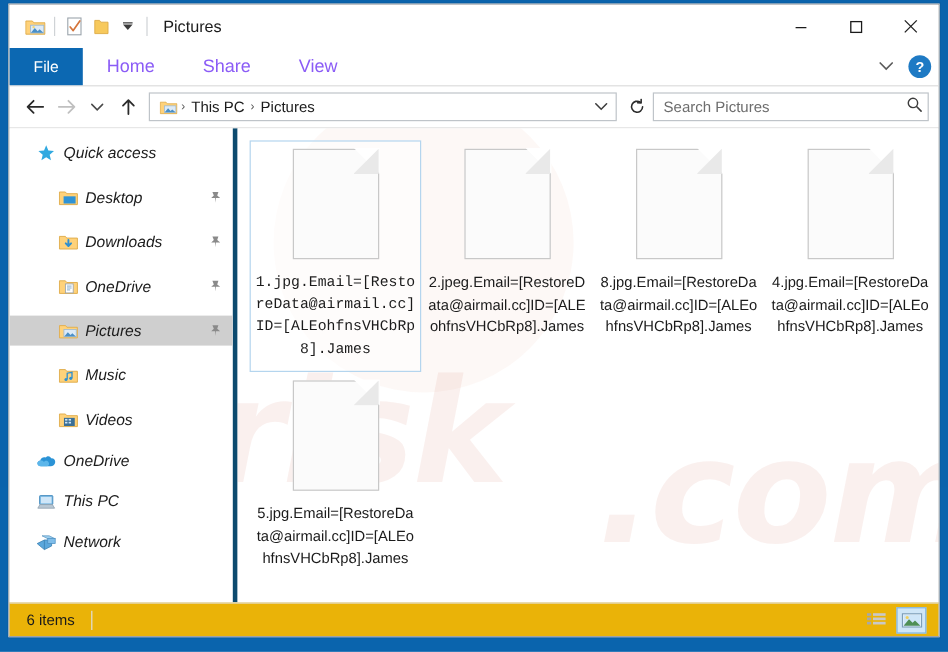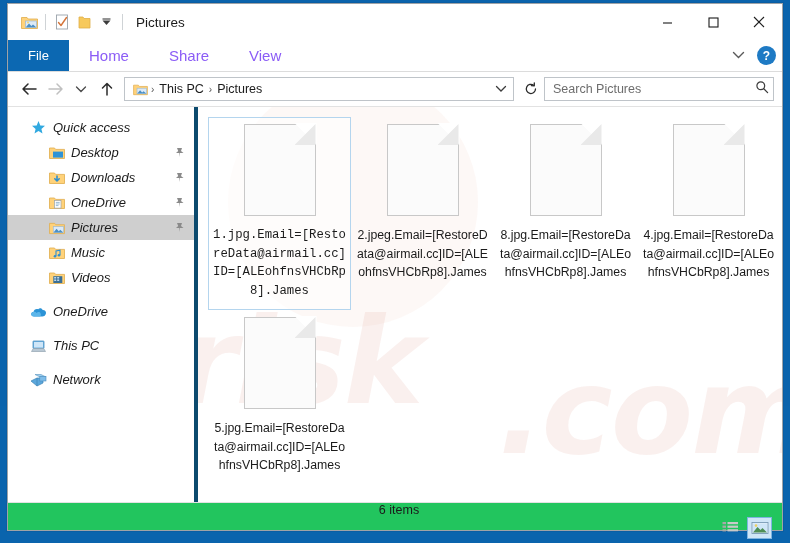--- a/index.html
+++ b/index.html
@@ -145,21 +145,21 @@
   }
   .nav-item.selected { background: #cfcfcf; }
   .nav-ico {
     width: 17px; height: 17px; margin-right: 6px;
     display: flex; align-items: center; justify-content: center;
     flex: none;
   }
   .nav-label { white-space: nowrap; overflow: hidden; }
   .pin { margin-left: auto; width: 13px; height: 13px; display:flex; align-items:center; justify-content:center; }
   .lvl0 { padding-left: 22px; }
-  .lvl1 { padding-left: 40px; }
+  .lvl1 { padding-left: 40px; margin-top: 12px; }
   .grp-gap { height: 9px; }
 
   
   .content {
     flex: 1; background: #ffffff;
     position: relative; overflow: hidden;
     padding: 10px 0 0 10px;
   }
   .watermark {
     position: absolute; left: 0; top: 0; right: 0; bottom: 0;
@@ -229,26 +229,25 @@
     font-size: 12.3px; line-height: 18.5px;
     color: #1b1b1b;
     text-align: center;
     word-break: break-all;
     white-space: normal;
   }
 
   
   .statusbar {
     height: 28px; min-height: 28px;
-    background: #22c55e;
+    background: #eab308;
     border-top: 1px solid #e2e2e2;
     display: flex; align-items: center;
     padding: 0 6px;
     position: relative;
-    flex-direction: column;
   }
   .status-text { font-size: 12.5px; color: #1b1b1b; padding-left: 8px; }
   .status-sep { width:1px; height: 16px; background: #dfdfdf; margin-left: 14px; }
   .view-btns { margin-left: auto; display: flex; align-items: center; gap: 4px; padding-right: 4px; }
   .vbtn {
     width: 25px; height: 22px;
     display: flex; align-items: center; justify-content: center;
     border: 1px solid transparent;
   }
   .vbtn.active { border: 1px solid #7eb4e0; background: #cfe6f7; }

